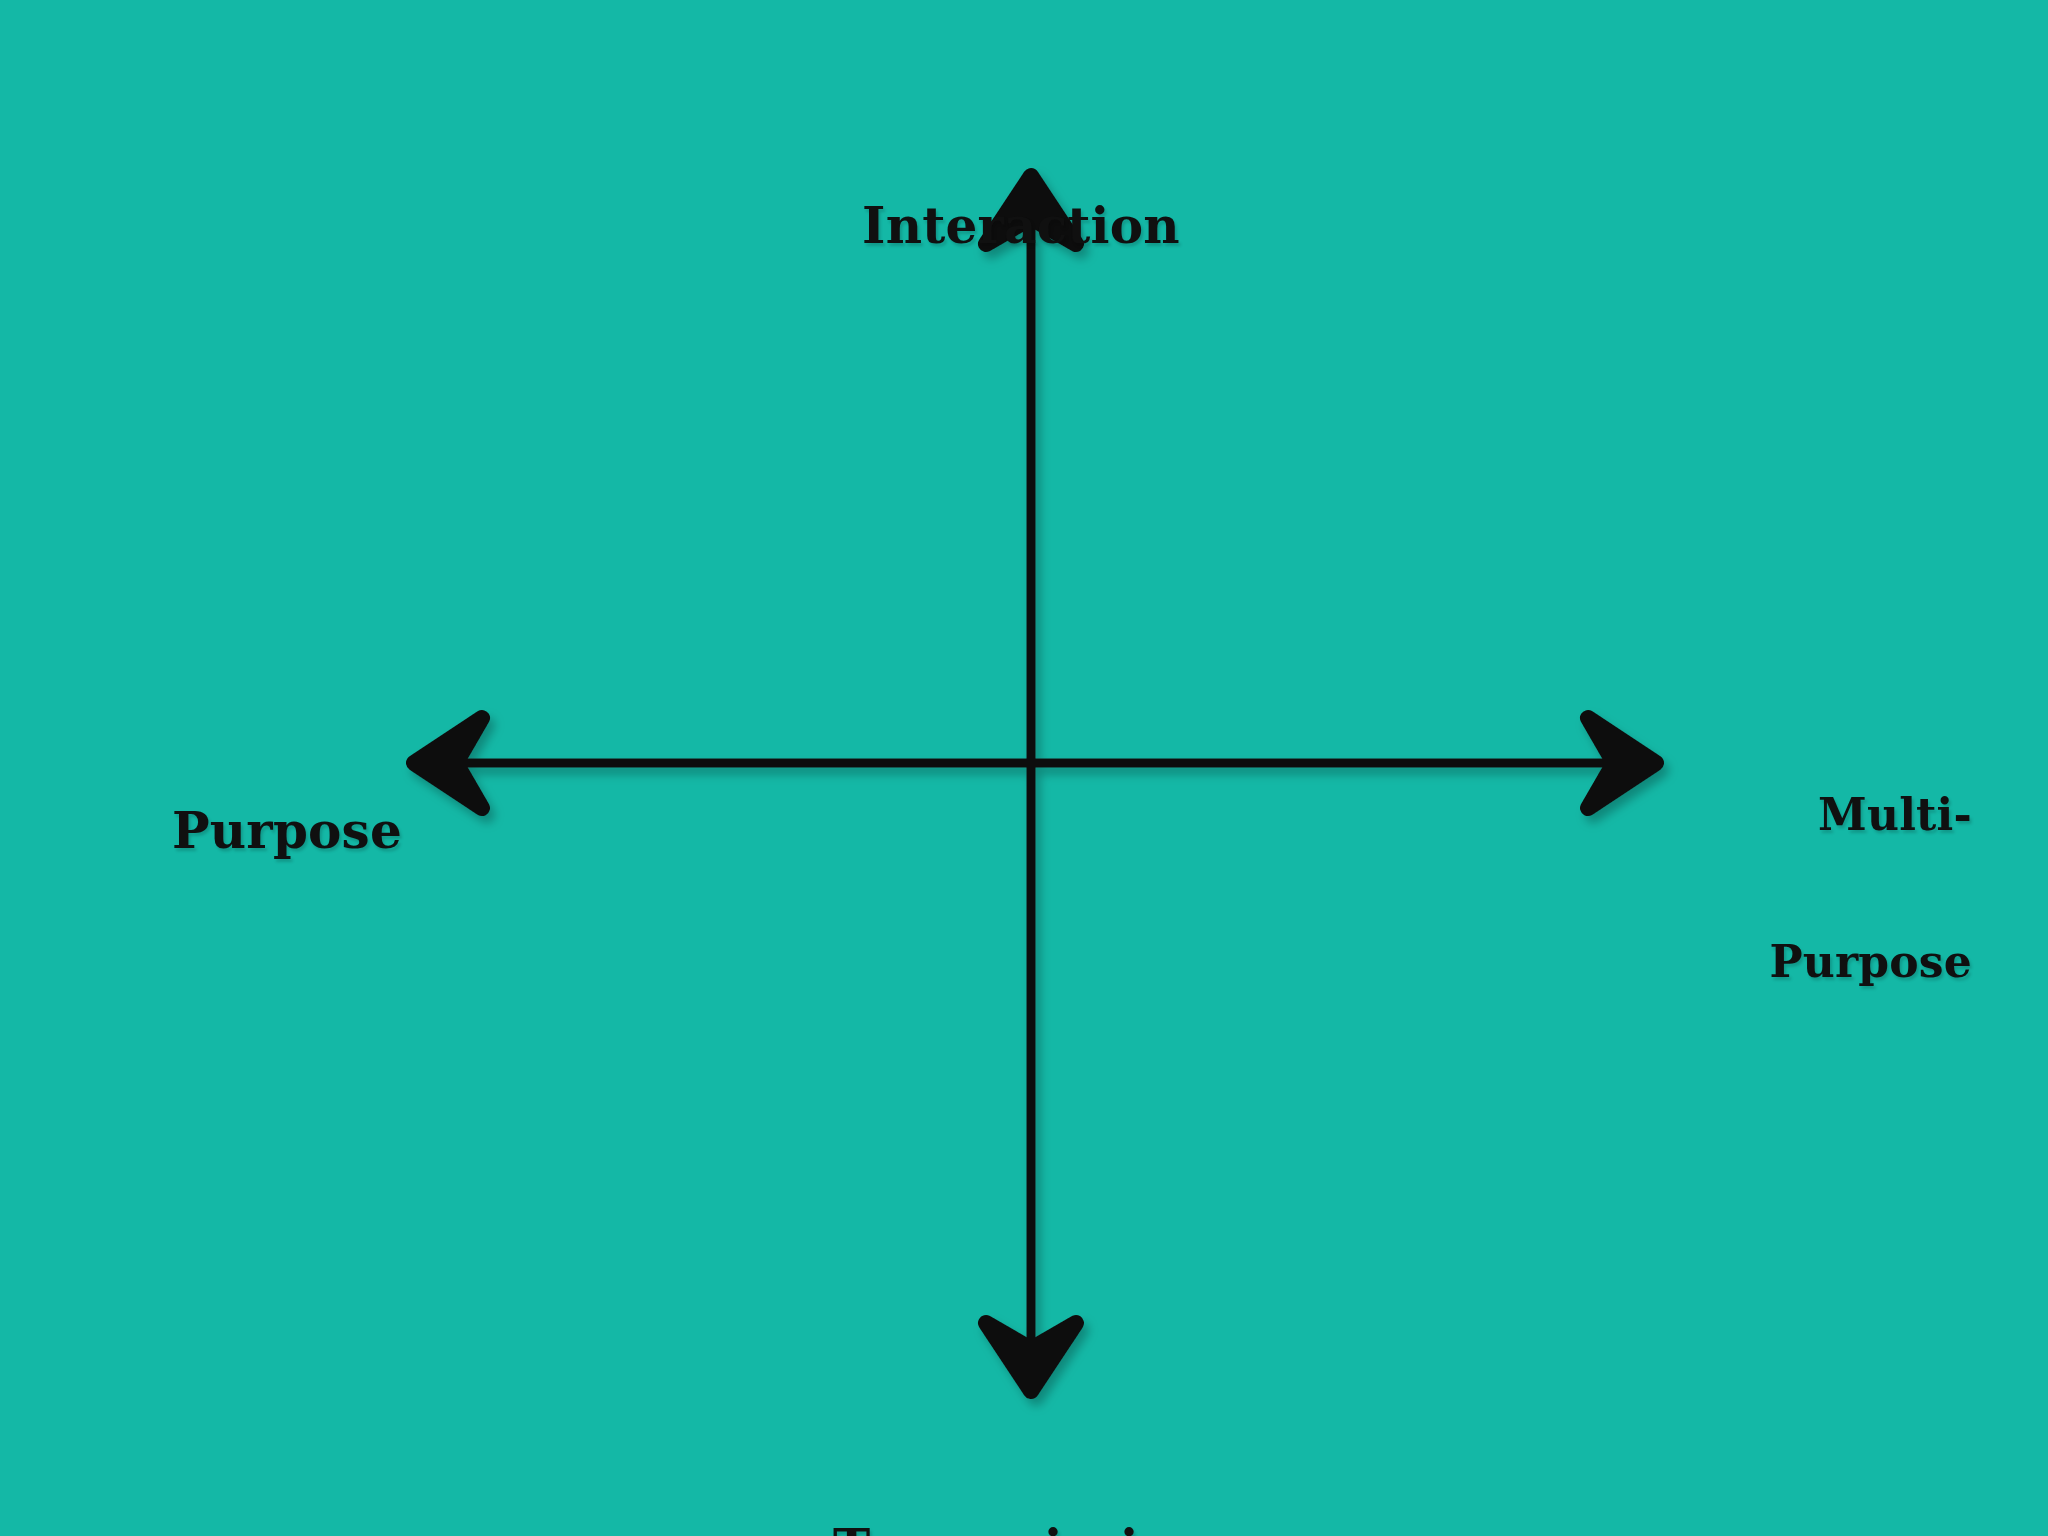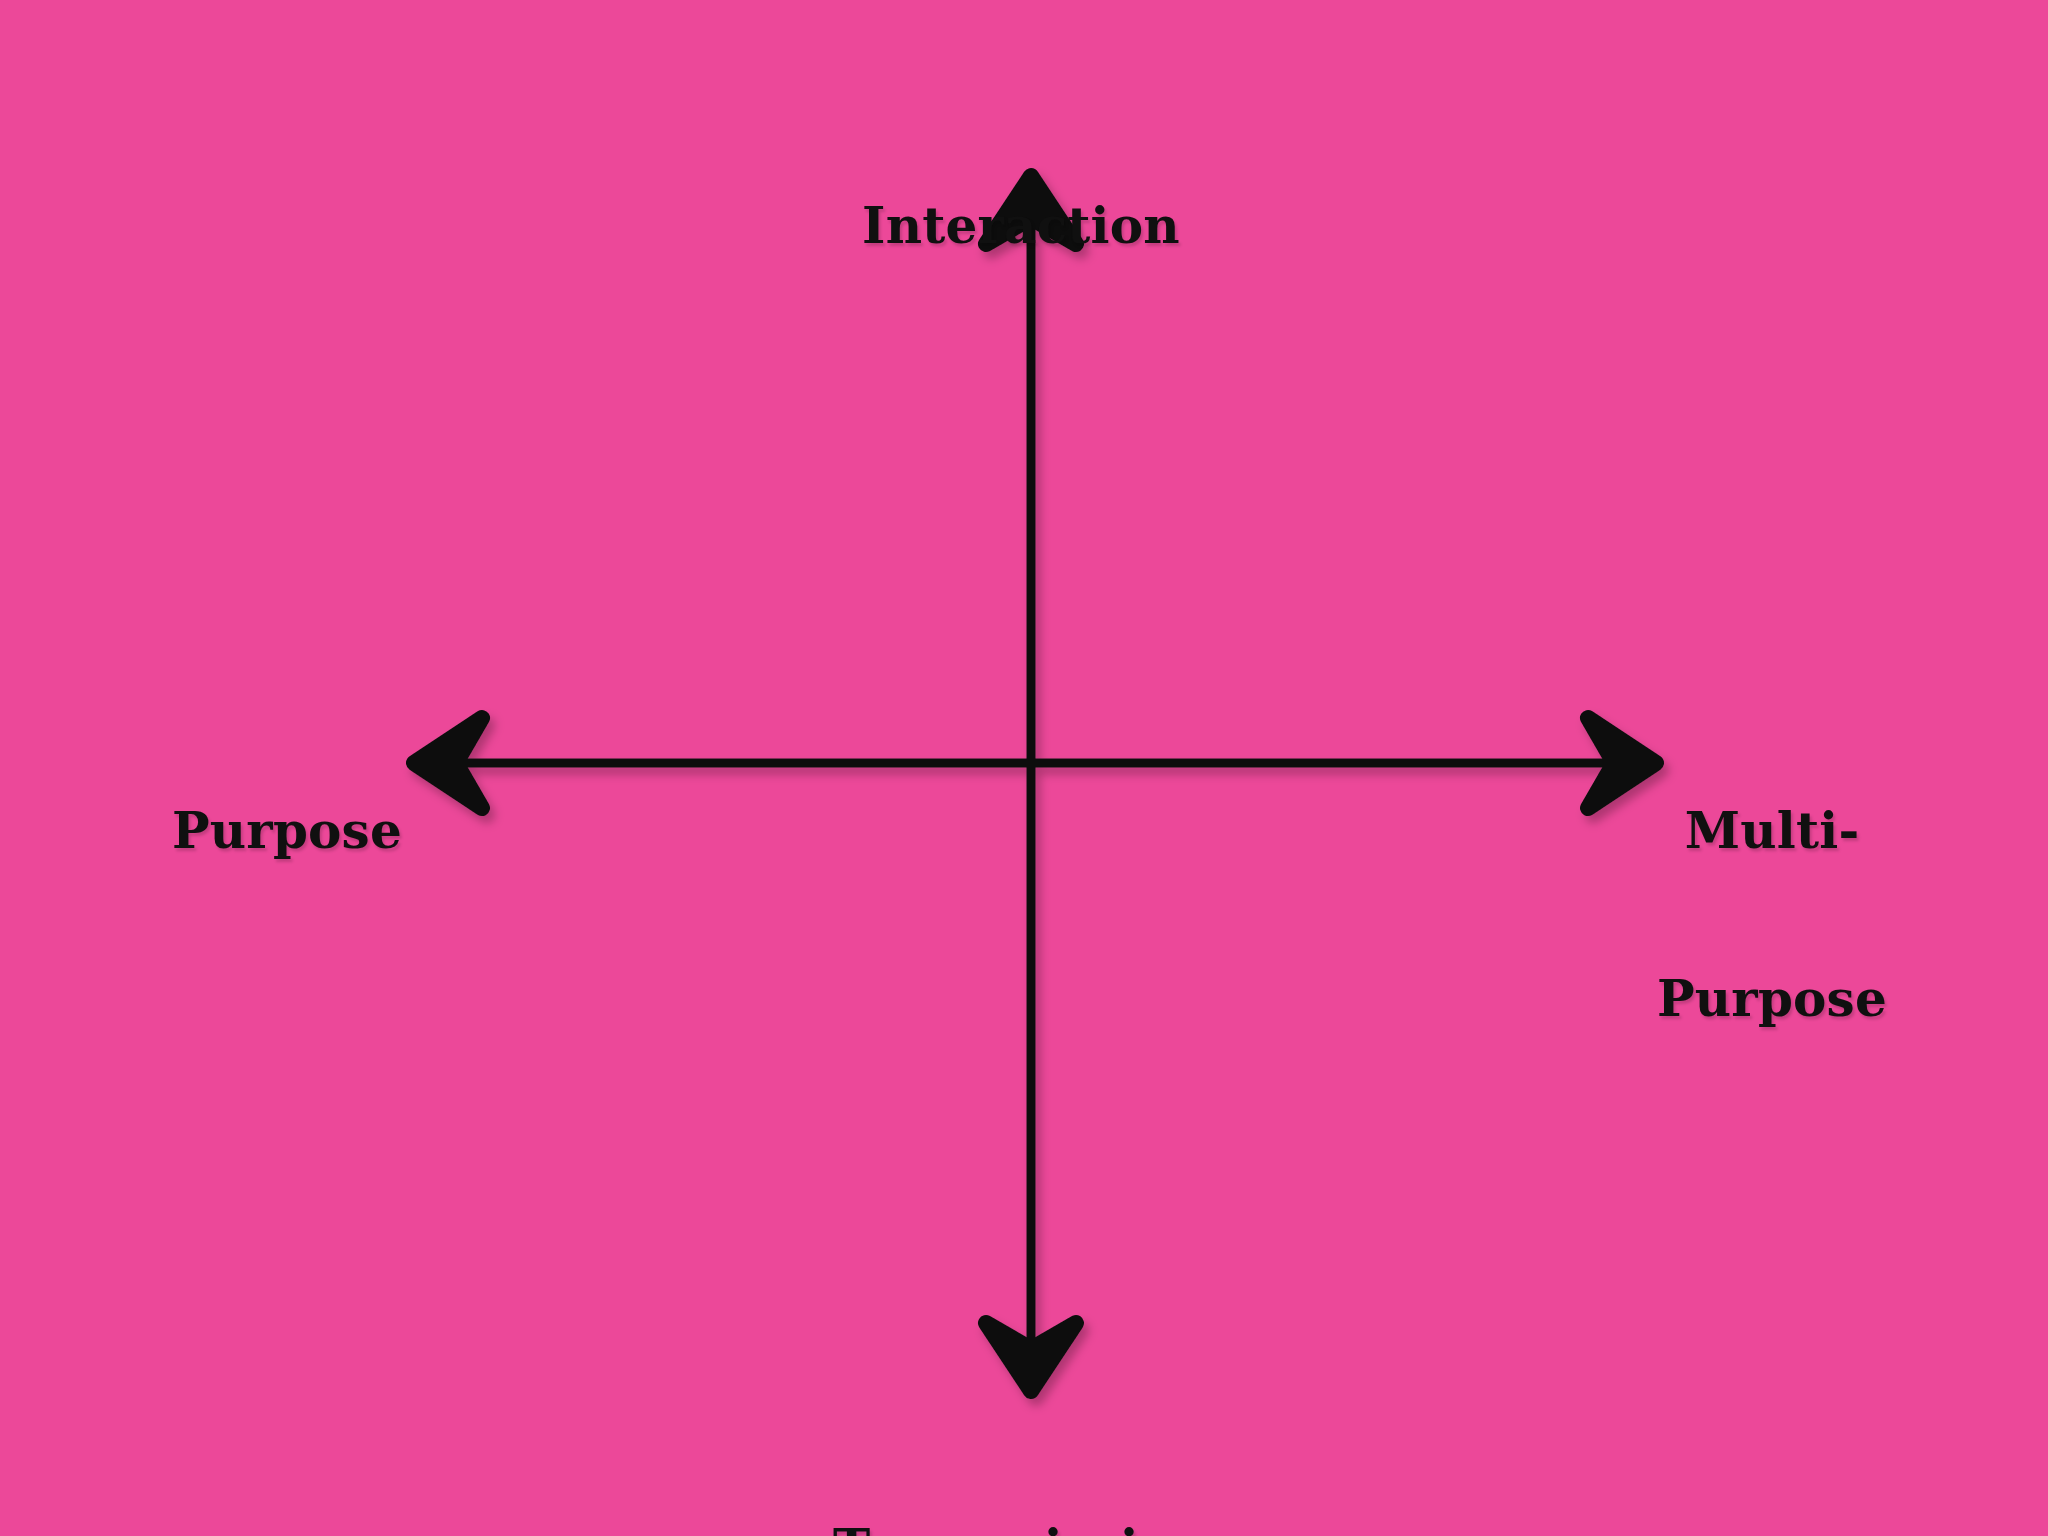--- a/index.html
+++ b/index.html
@@ -11,21 +11,21 @@
   body {
     width: 2048px;
     height: 1536px;
     overflow: hidden;
     font-family: "DejaVu Serif", serif;
   }
   #canvas {
     position: relative;
     width: 2048px;
     height: 1536px;
-    background: #ec4899;
+    background: #14b8a6;
   }
   #axis-svg {
     position: absolute;
     left: 0;
     top: 0;
     width: 2048px;
     height: 1536px;
   }
   .axis-label {
     position: absolute;
@@ -67,21 +67,22 @@
     width: 400px;
     top: 691px;
     font-size: 50px;
   }
 
   
   #label-right {
     left: 1572px;
     width: 400px;
     top: 691px;
-    font-size: 50px;
+    font-size: 44px;
+    text-align: right;
   }
 </style>
 </head>
 <body>
 
 <div id="canvas">
 
   <svg id="axis-svg" viewBox="0 0 2048 1536" aria-hidden="true">
     <defs>
       <filter id="soft-drop" x="-40%" y="-40%" width="190%" height="190%">

